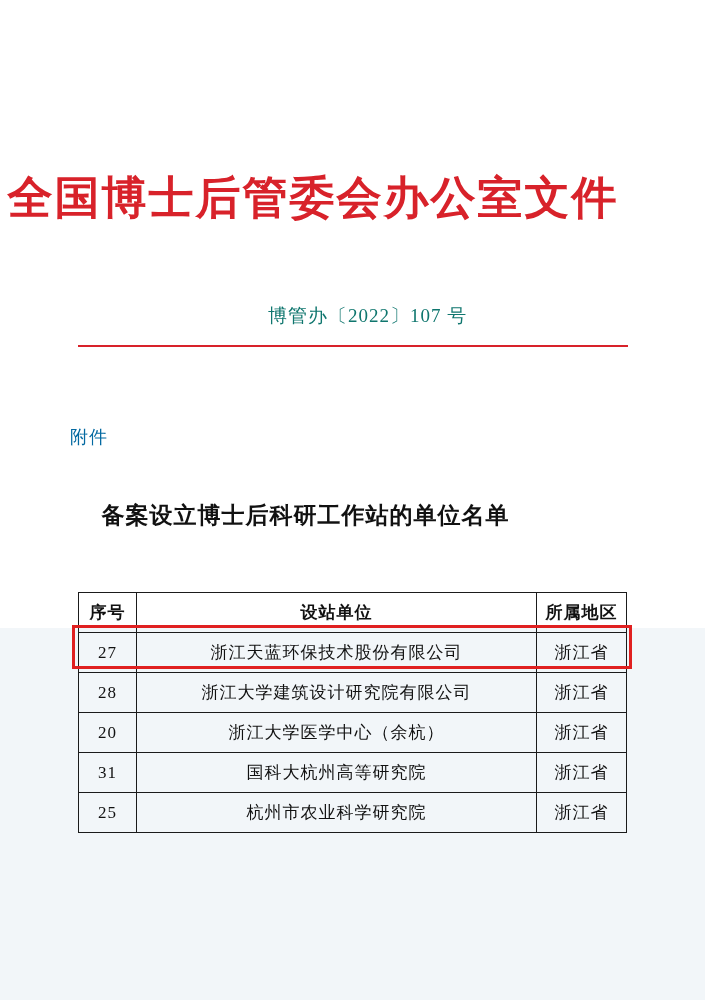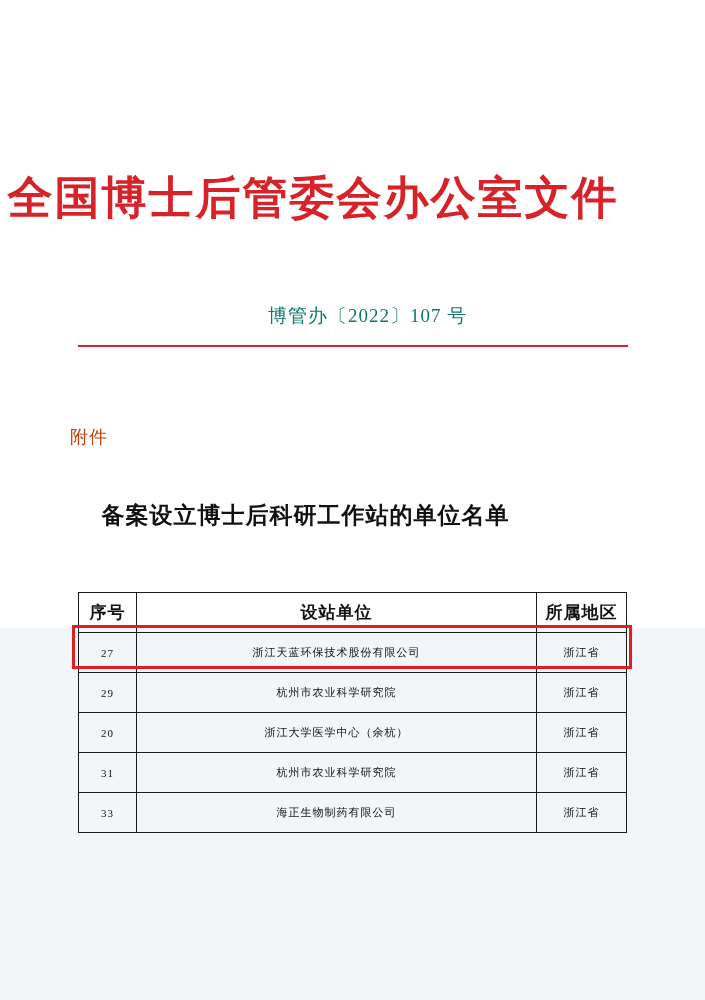--- a/index.html
+++ b/index.html
@@ -60,21 +60,21 @@
     left: 78px;
     width: 550px;
     height: 2px;
     background: #d8222a;
   }
   .attachment-label {
     position: absolute;
     top: 425px;
     left: 70px;
     font-size: 18px;
-    color: #c2410c;
+    color: #0369a1;
     letter-spacing: 1px;
   }
   .list-title {
     position: absolute;
     top: 500px;
     left: 0;
     width: 611px;
     text-align: center;
     font-size: 23px;
     font-weight: bold;
@@ -87,21 +87,21 @@
     left: 78px;
     width: 548px;
     border-collapse: collapse;
     table-layout: fixed;
   }
   table.unit-table th,
   table.unit-table td {
     border: 1px solid #1b1b1b;
     text-align: center;
     color: #111;
-    font-size: 11px;
+    font-size: 17px;
     height: 39px;
     padding: 0;
     letter-spacing: 1px;
     background: transparent;
   }
   table.unit-table th {
     font-weight: bold;
     font-size: 17px;
   }
   col.c-index { width: 58px; }
@@ -154,37 +154,37 @@
         <th>所属地区</th>
       </tr>
     </thead>
     <tbody>
       <tr class="highlight">
         <td>27</td>
         <td>浙江天蓝环保技术股份有限公司</td>
         <td>浙江省</td>
       </tr>
       <tr>
-        <td>29</td>
-        <td>杭州市农业科学研究院</td>
+        <td>28</td>
+        <td>浙江大学建筑设计研究院有限公司</td>
         <td>浙江省</td>
       </tr>
       <tr>
         <td>20</td>
         <td>浙江大学医学中心（余杭）</td>
         <td>浙江省</td>
       </tr>
       <tr>
         <td>31</td>
-        <td>杭州市农业科学研究院</td>
+        <td>国科大杭州高等研究院</td>
         <td>浙江省</td>
       </tr>
       <tr>
-        <td>33</td>
-        <td>海正生物制药有限公司</td>
+        <td>25</td>
+        <td>杭州市农业科学研究院</td>
         <td>浙江省</td>
       </tr>
     </tbody>
   </table>
 
   <div class="highlight-box"></div>
 
 </div>
 
 </body></html>

